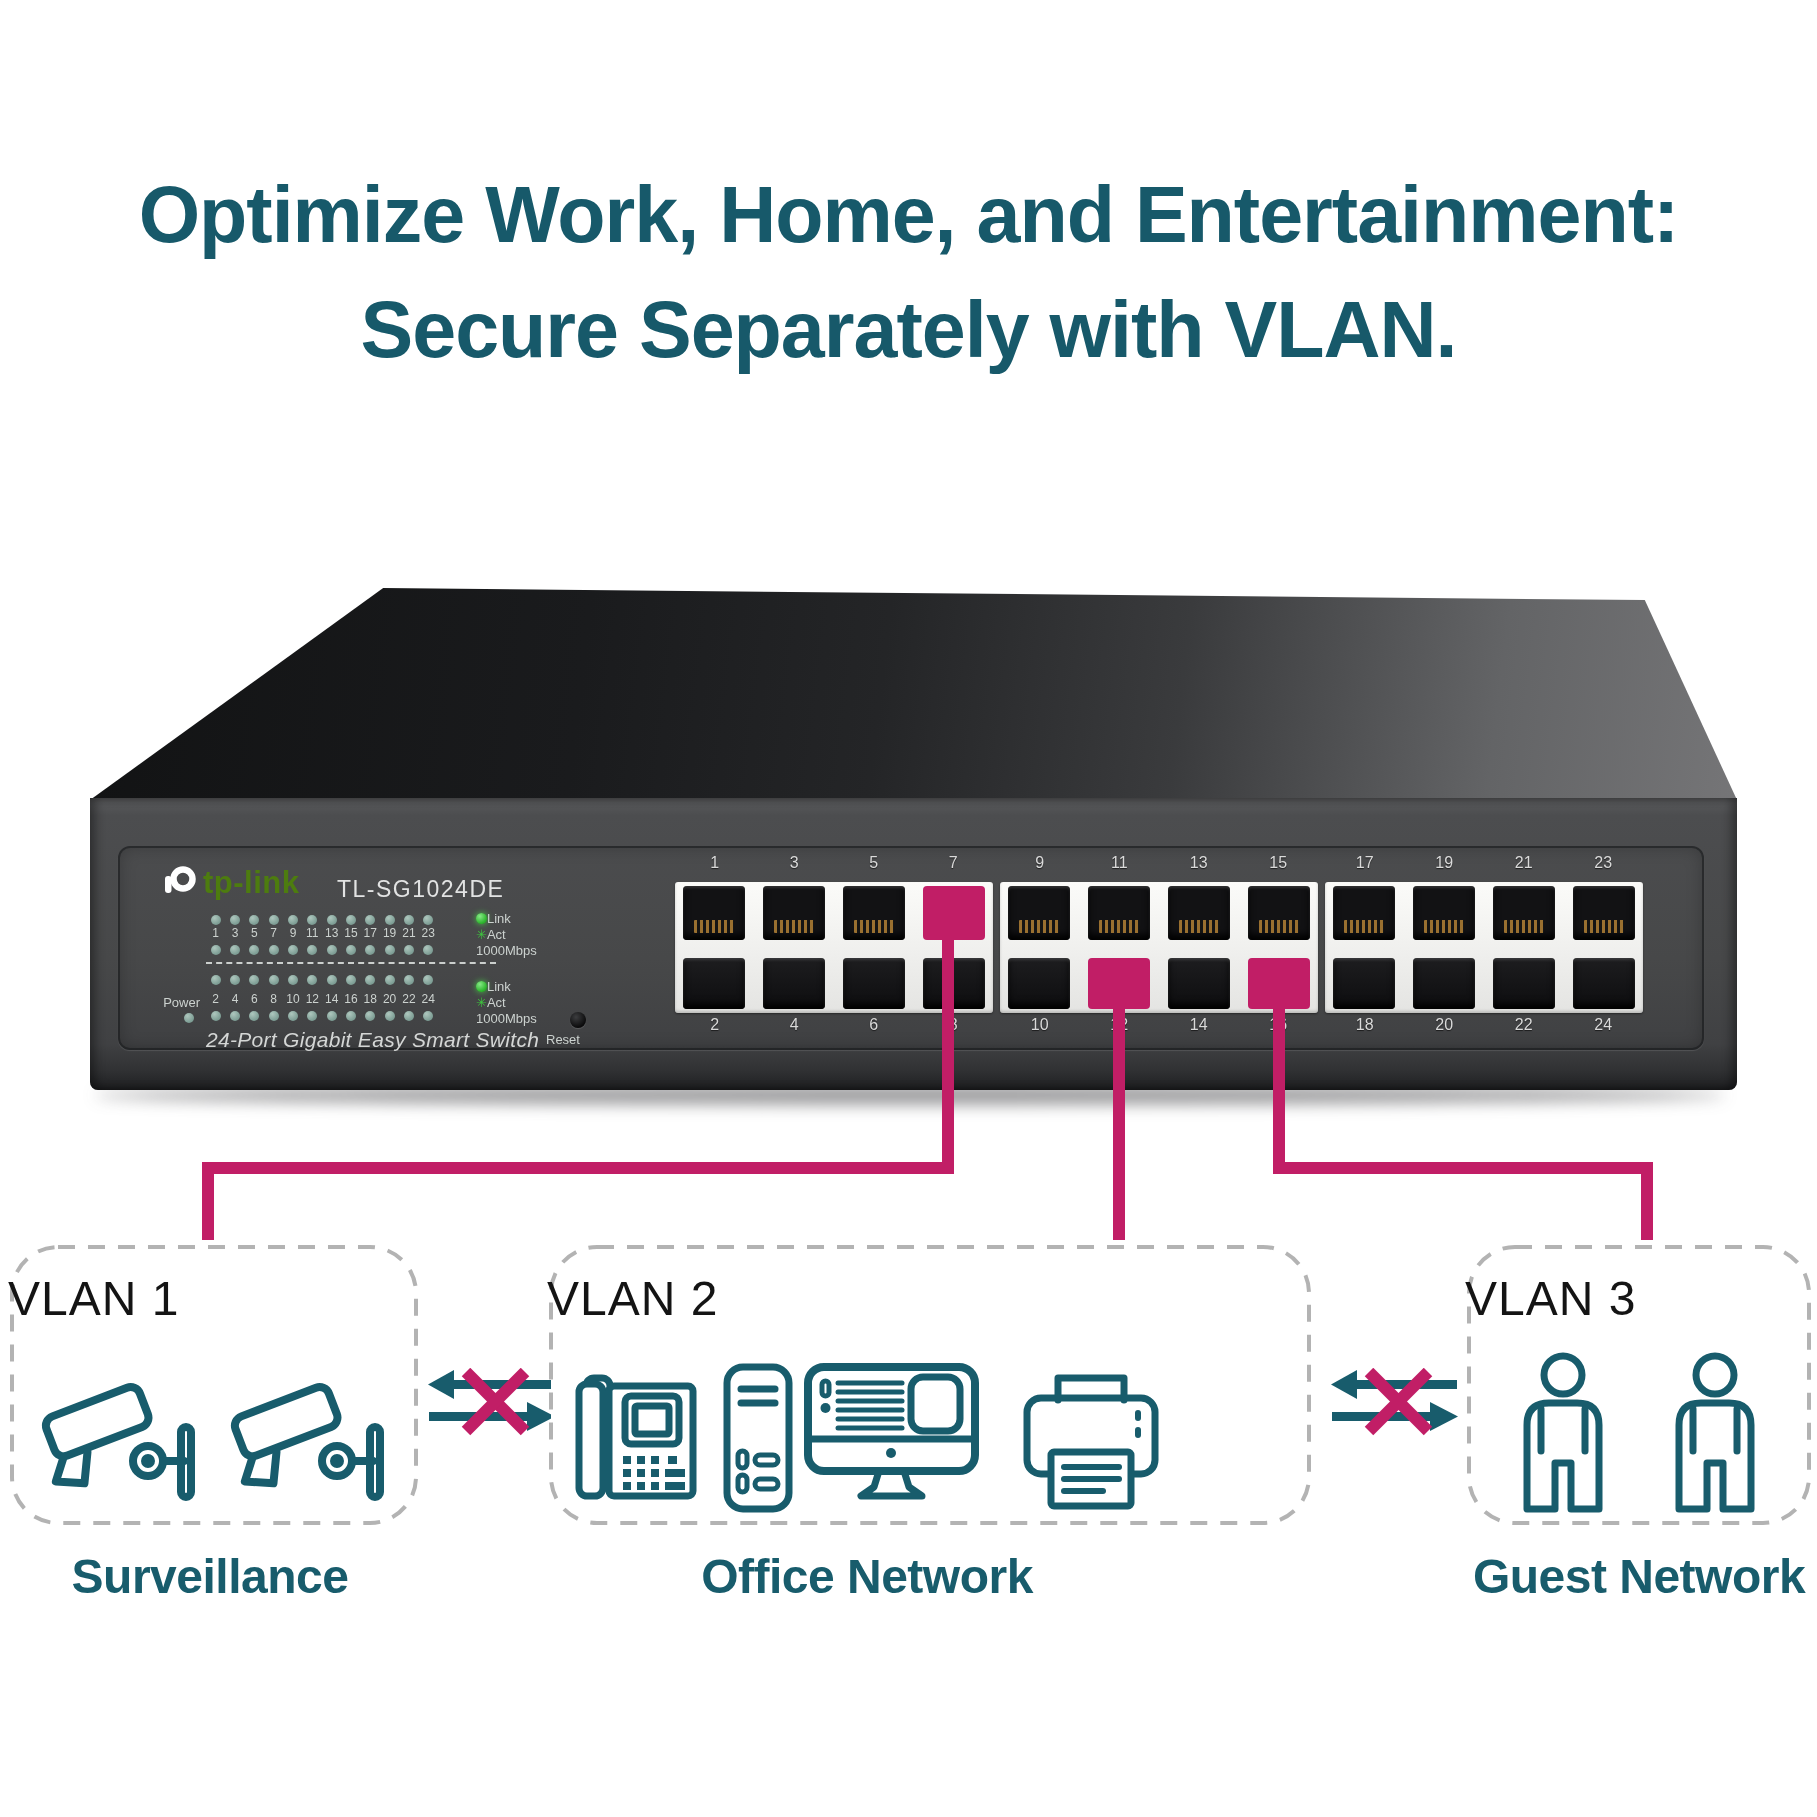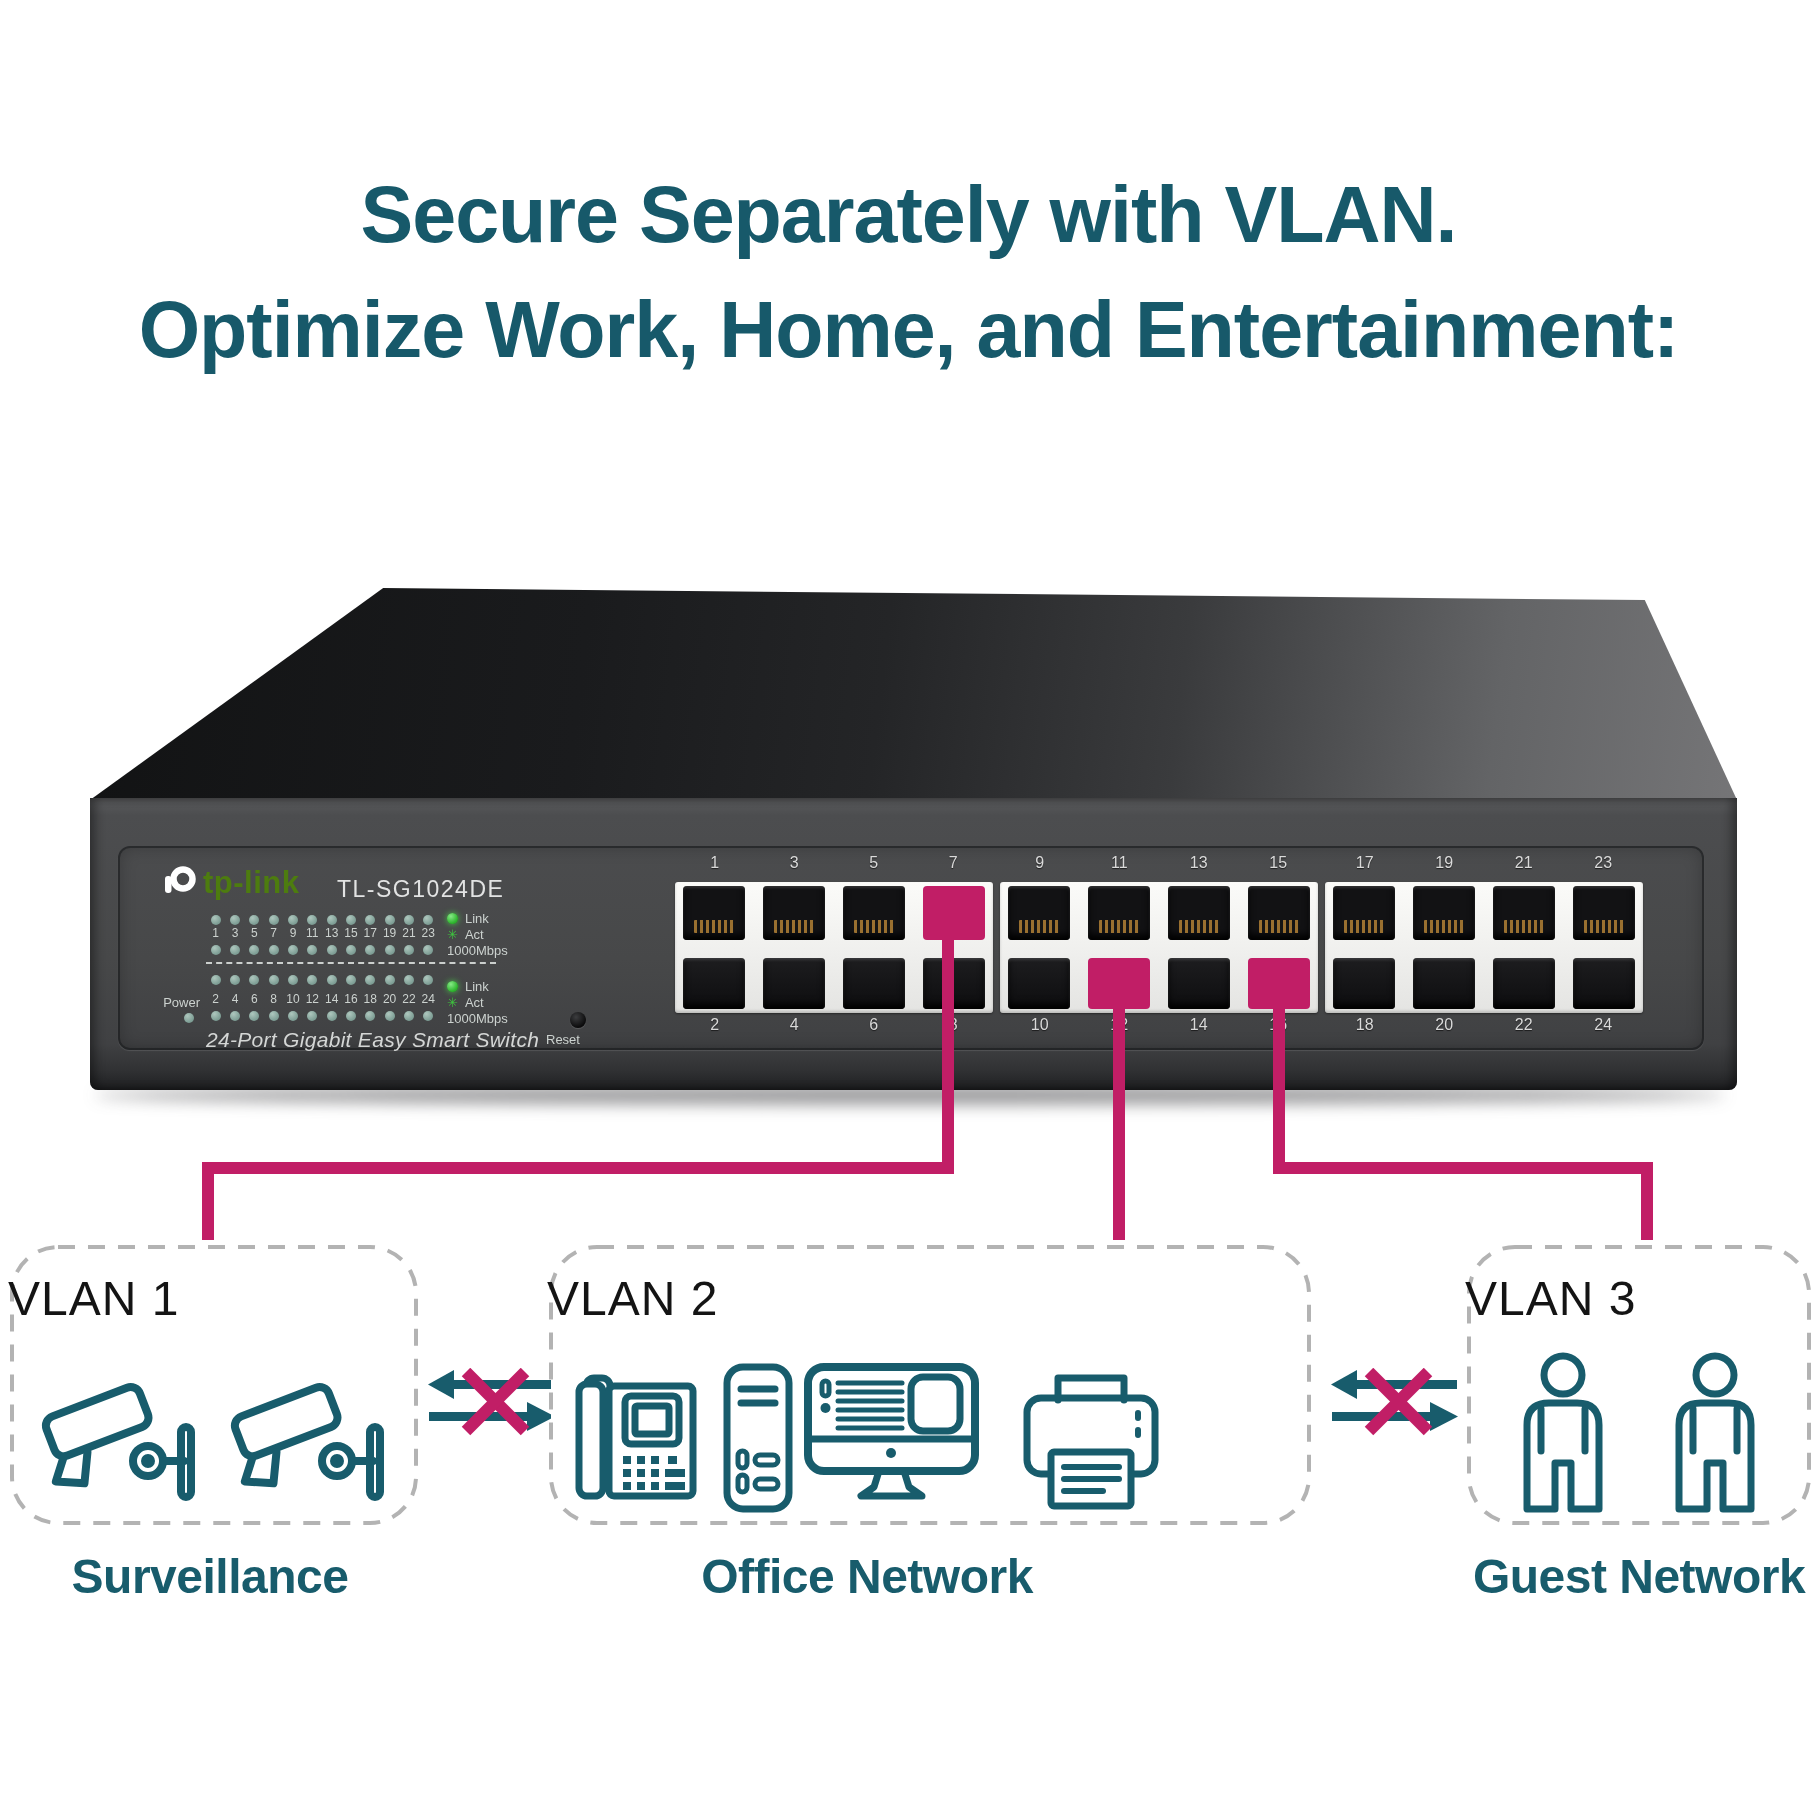--- a/index.html
+++ b/index.html
@@ -45,22 +45,22 @@
   #lr3{top:974px;} #ln2{top:992px;} #lr4{top:1010px;}
   .led-sep{position:absolute;left:206px;top:962px;width:290px;
     border-top:2px dashed rgba(236,241,239,.8);}
   .power-label{position:absolute;left:146px;top:995px;width:54px;text-align:right;
     font-size:13px;color:#ccd2cf;}
   .power-dot{position:absolute;left:184px;top:1013px;width:10px;height:10px;border-radius:50%;
     background:radial-gradient(circle at 35% 30%,#aec7be,#7f9f96 65%,#6c8c83);}
 
   .legend{position:absolute;left:447px;width:120px;}
   #legend1{top:911px;} #legend2{top:979px;}
-  .legend .lrow{display:flex;align-items:center;gap:7px;height:15px;margin-bottom:1px;
-    font-size:13px;color:#ccd2cf;}
+  .legend .lrow{display:flex;align-items:center;gap:0;height:15px;margin-bottom:1px;
+    font-size:13px;color:#ccd2cf;margin-left:29px;}
   .lgn-dot{width:11px;height:11px;border-radius:50%;
     background:radial-gradient(circle at 35% 30%,#86ea86,#2fb62f 65%,#1f9a1f);
     box-shadow:0 0 6px rgba(70,225,70,.85);}
   .lgn-act::before{content:'\2733';color:#3ec43e;font-size:13px;line-height:11px;}
 
   .sw-name{position:absolute;left:206px;top:1028px;font-size:21px;color:#d4d6d5;letter-spacing:.3px;font-style:italic;}
   .reset-btn{position:absolute;left:570px;top:1012px;width:16px;height:16px;border-radius:50%;
     background:radial-gradient(circle at 38% 32%,#3c3d3f,#0b0b0c 70%);
     box-shadow:0 1px 1px rgba(255,255,255,.15);}
   .reset-label{position:absolute;left:546px;top:1032px;width:64px;
@@ -103,22 +103,22 @@
     font-size:48px;color:var(--teal);letter-spacing:-.5px;}
   .xarrows{position:absolute;top:1368px;width:135px;height:70px;color:var(--teal);}
   .xarrows .xm{stroke:var(--magenta);}
 </style>
 </head>
 <body>
 
 <div id="canvas">
 
   <div class="headline">
+    <div>Optimize Work, Home, and Entertainment:</div>
     <div>Secure Separately with VLAN.</div>
-    <div>Optimize Work, Home, and Entertainment:</div>
   </div>
 
   <div class="sw-top"></div>
   <div class="sw-shadow"></div>
   <div class="sw-front"></div>
   <div class="sw-panel"></div>
 
   <div class="sw-brand">
     <svg width="34" height="34" viewBox="0 0 34 34">
       <circle cx="20" cy="13" r="9.5" fill="none" stroke="#fff" stroke-width="6.5"></circle>

